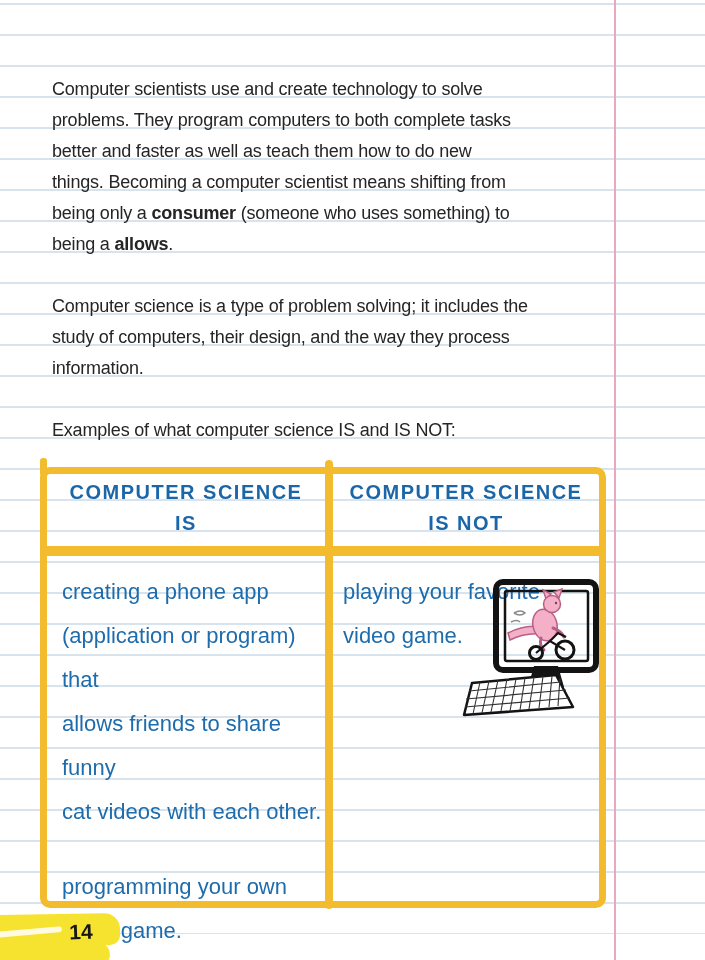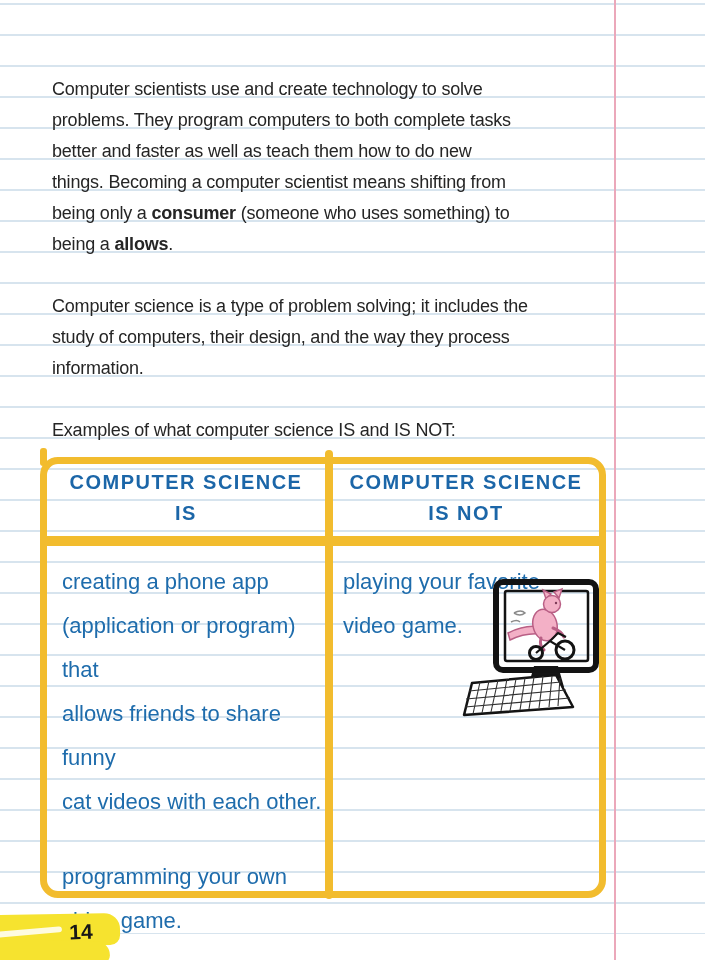--- a/index.html
+++ b/index.html
@@ -29,22 +29,22 @@
     letter-spacing:-0.2px;
     white-space:pre-line;
     z-index:2;
   }
   .hand b{font-weight:bold;}
   #para1{left:52px;top:74px;width:575px;}
   #para2{left:52px;top:291px;width:585px;}
   #para3{left:52px;top:415px;width:575px;}
 
   .cs-table{
-    position:absolute;left:40px;top:457px;width:566px;height:441px;
-    border:7px solid #f2bc2e;border-radius:18px;
+    position:absolute;left:40px;top:467px;width:566px;height:441px;
+    border:7px solid #f2bc2e;border-radius:10px;
     box-sizing:border-box;z-index:2;
   }
   .t-divider{
     position:absolute;left:278px;top:-14px;bottom:-8px;width:8px;
     background:#f2bc2e;border-radius:4px;
   }
   .t-hsep{
     position:absolute;left:-7px;right:-7px;top:72px;height:10px;
     background:#f2bc2e;border-radius:5px;
   }

